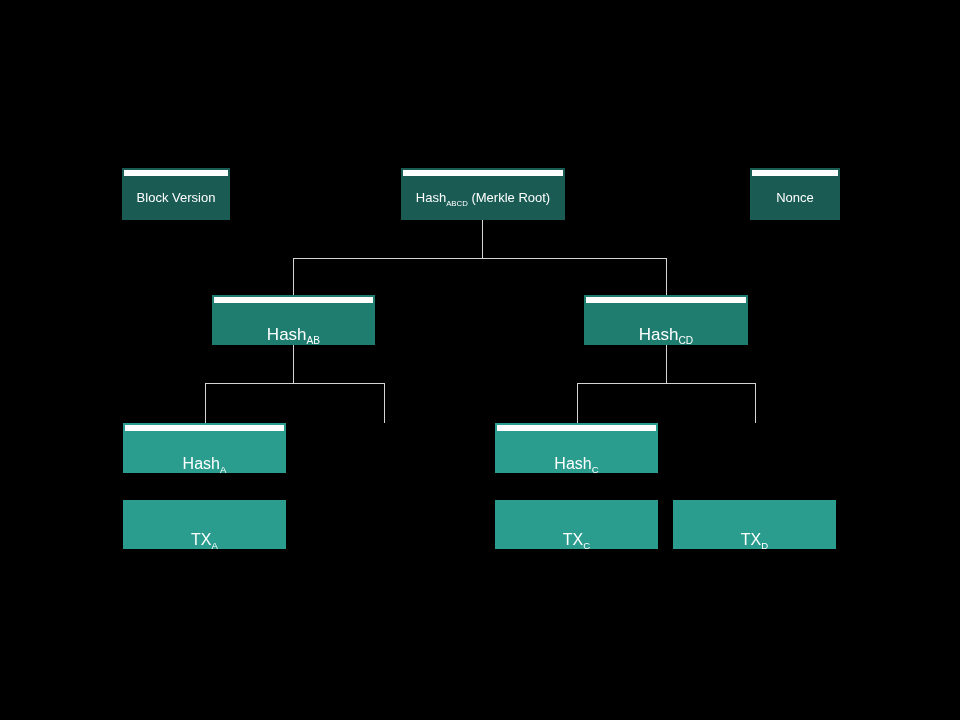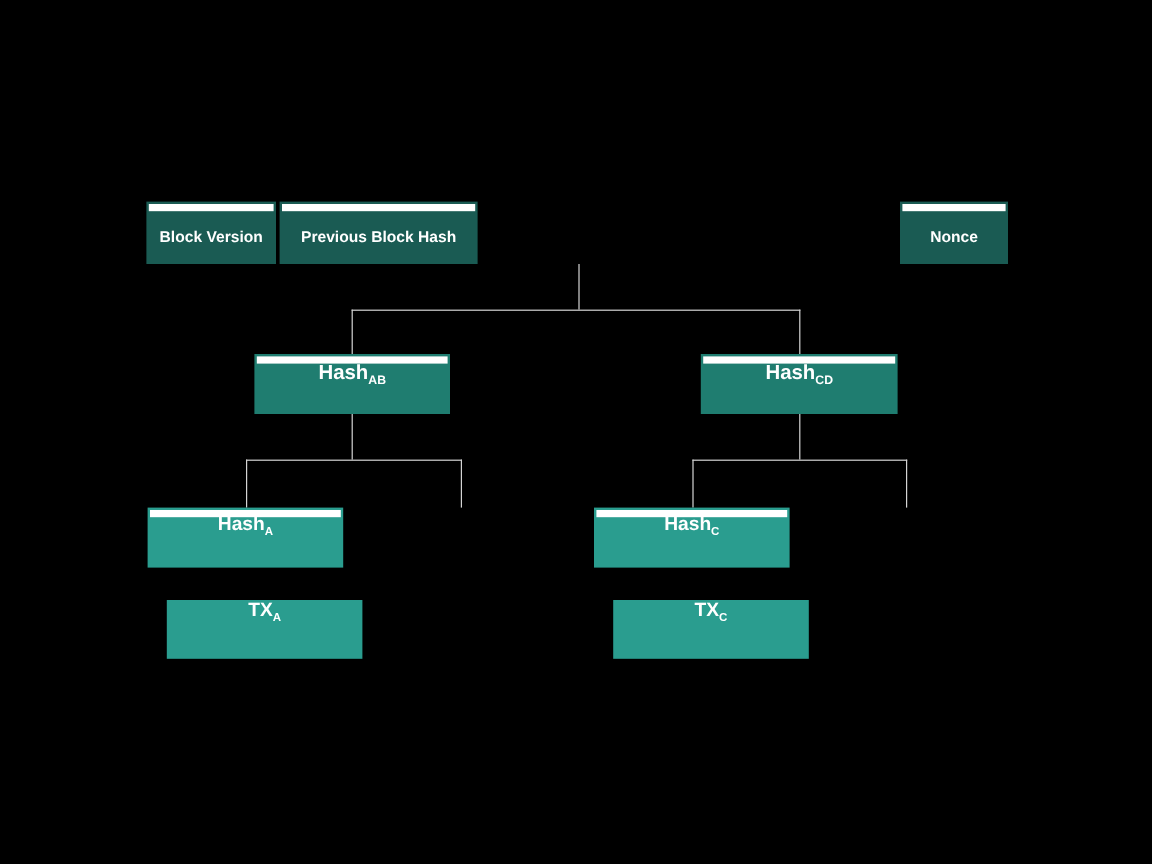--- a/index.html
+++ b/index.html
@@ -13,58 +13,58 @@
     --text:#ffffff;
   }
   *{margin:0;padding:0;box-sizing:border-box;}
   html,body{width:960px;height:720px;}
   body{
     background:var(--canvas-bg);
     font-family:"Liberation Sans", sans-serif;
     color:var(--text);
     overflow:hidden;
   }
-  #canvas{position:relative;width:960px;height:720px;background:var(--canvas-bg);font-weight:bold;}
+  #canvas{position:relative;width:960px;height:720px;background:var(--canvas-bg);}
 
   .cell{
     position:absolute;top:168px;height:52px;
     background:var(--header-cell-bg);
     display:flex;align-items:center;justify-content:center;
     font-size:13px;padding-top:7px;
     white-space:nowrap;
   }
   .box{
     position:absolute;height:50px;
-    display:flex;align-items:flex-start;justify-content:center;
+    display:flex;align-items:flex-end;justify-content:center;
     padding-top:6px;
   }
   .branch{background:var(--branch-node-bg);font-size:17px;}
   .leaf{background:var(--leaf-node-bg);font-size:16px;}
-  .tx{background:var(--tx-node-bg);font-size:16px;padding-top:0;margin-left:16px;}
+  .tx{background:var(--tx-node-bg);font-size:16px;padding-top:0;}
   .bar{
     position:absolute;top:2px;left:2px;right:2px;height:6px;
     background:var(--accent-bar);
   }
   sub{font-size:60%;line-height:0;}
   .line{position:absolute;background:var(--connector);}
   .line-v{width:1px;}
   .line-h{height:1px;}
 </style>
 </head>
 <body>
 
 <div id="canvas">
 
   <div class="cell" style="left:122px;width:108px">
     <div class="bar"></div>
     <span>Block Version</span>
   </div>
-  <div class="cell" style="left:233px;width:165px">
+  <div class="cell" style="left:401px;width:164px">
     <div class="bar"></div>
-    <span>Previous Block Hash</span>
+    <span><span>Hash</span><sub>ABCD</sub><span> (Merkle Root)</span></span>
   </div>
   <div class="cell" style="left:750px;width:90px">
     <div class="bar"></div>
     <span>Nonce</span>
   </div>
 
   <div class="line line-v" style="left:482px;top:220px;height:38px"></div>
   <div class="line line-h" style="left:293px;top:258px;width:374px"></div>
   <div class="line line-v" style="left:293px;top:258px;height:37px"></div>
   <div class="line line-v" style="left:666px;top:258px;height:37px"></div>
@@ -96,14 +96,17 @@
     <div class="bar"></div>
     <span><span>Hash</span><sub>C</sub></span>
   </div>
 
   <div class="box tx" style="left:123px;top:500px;width:163px;height:49px">
     <span><span>TX</span><sub>A</sub></span>
   </div>
   <div class="box tx" style="left:495px;top:500px;width:163px;height:49px">
     <span><span>TX</span><sub>C</sub></span>
   </div>
+  <div class="box tx" style="left:673px;top:500px;width:163px;height:49px">
+    <span><span>TX</span><sub>D</sub></span>
+  </div>
 
 </div>
 
 </body></html>

